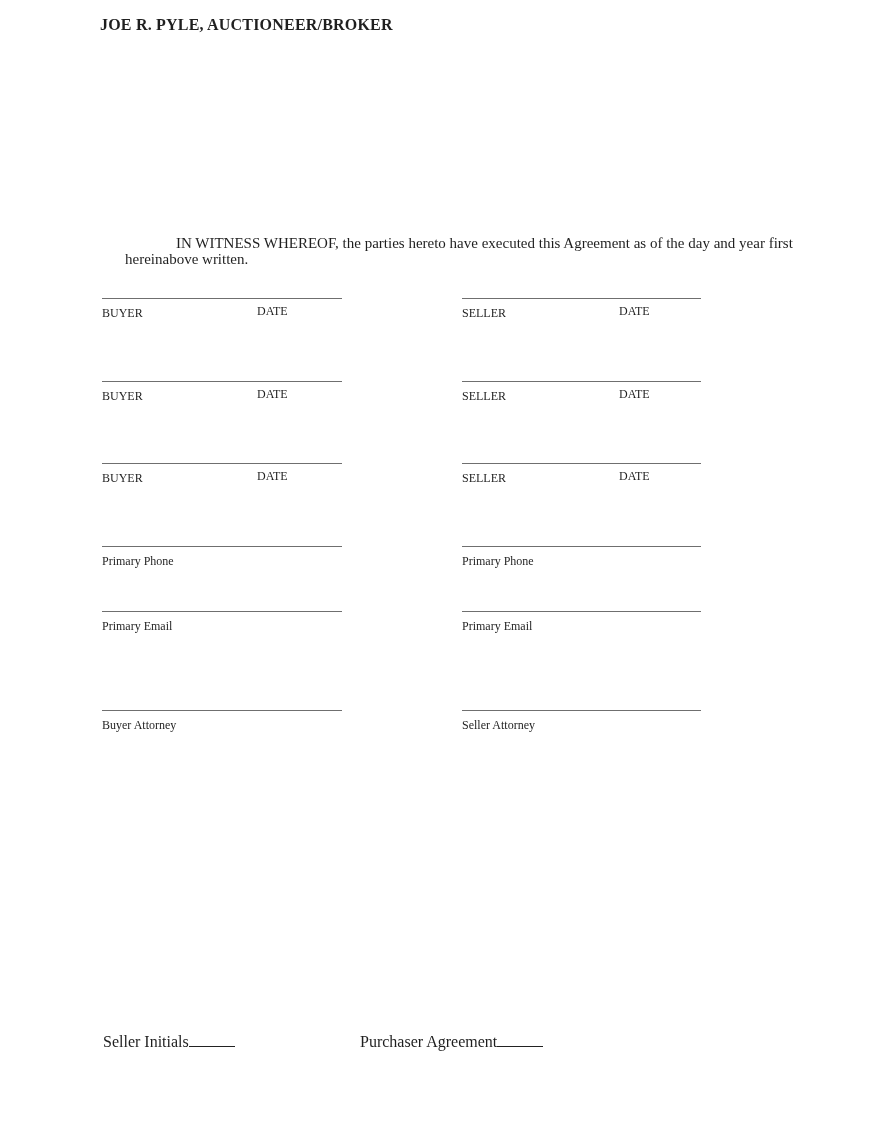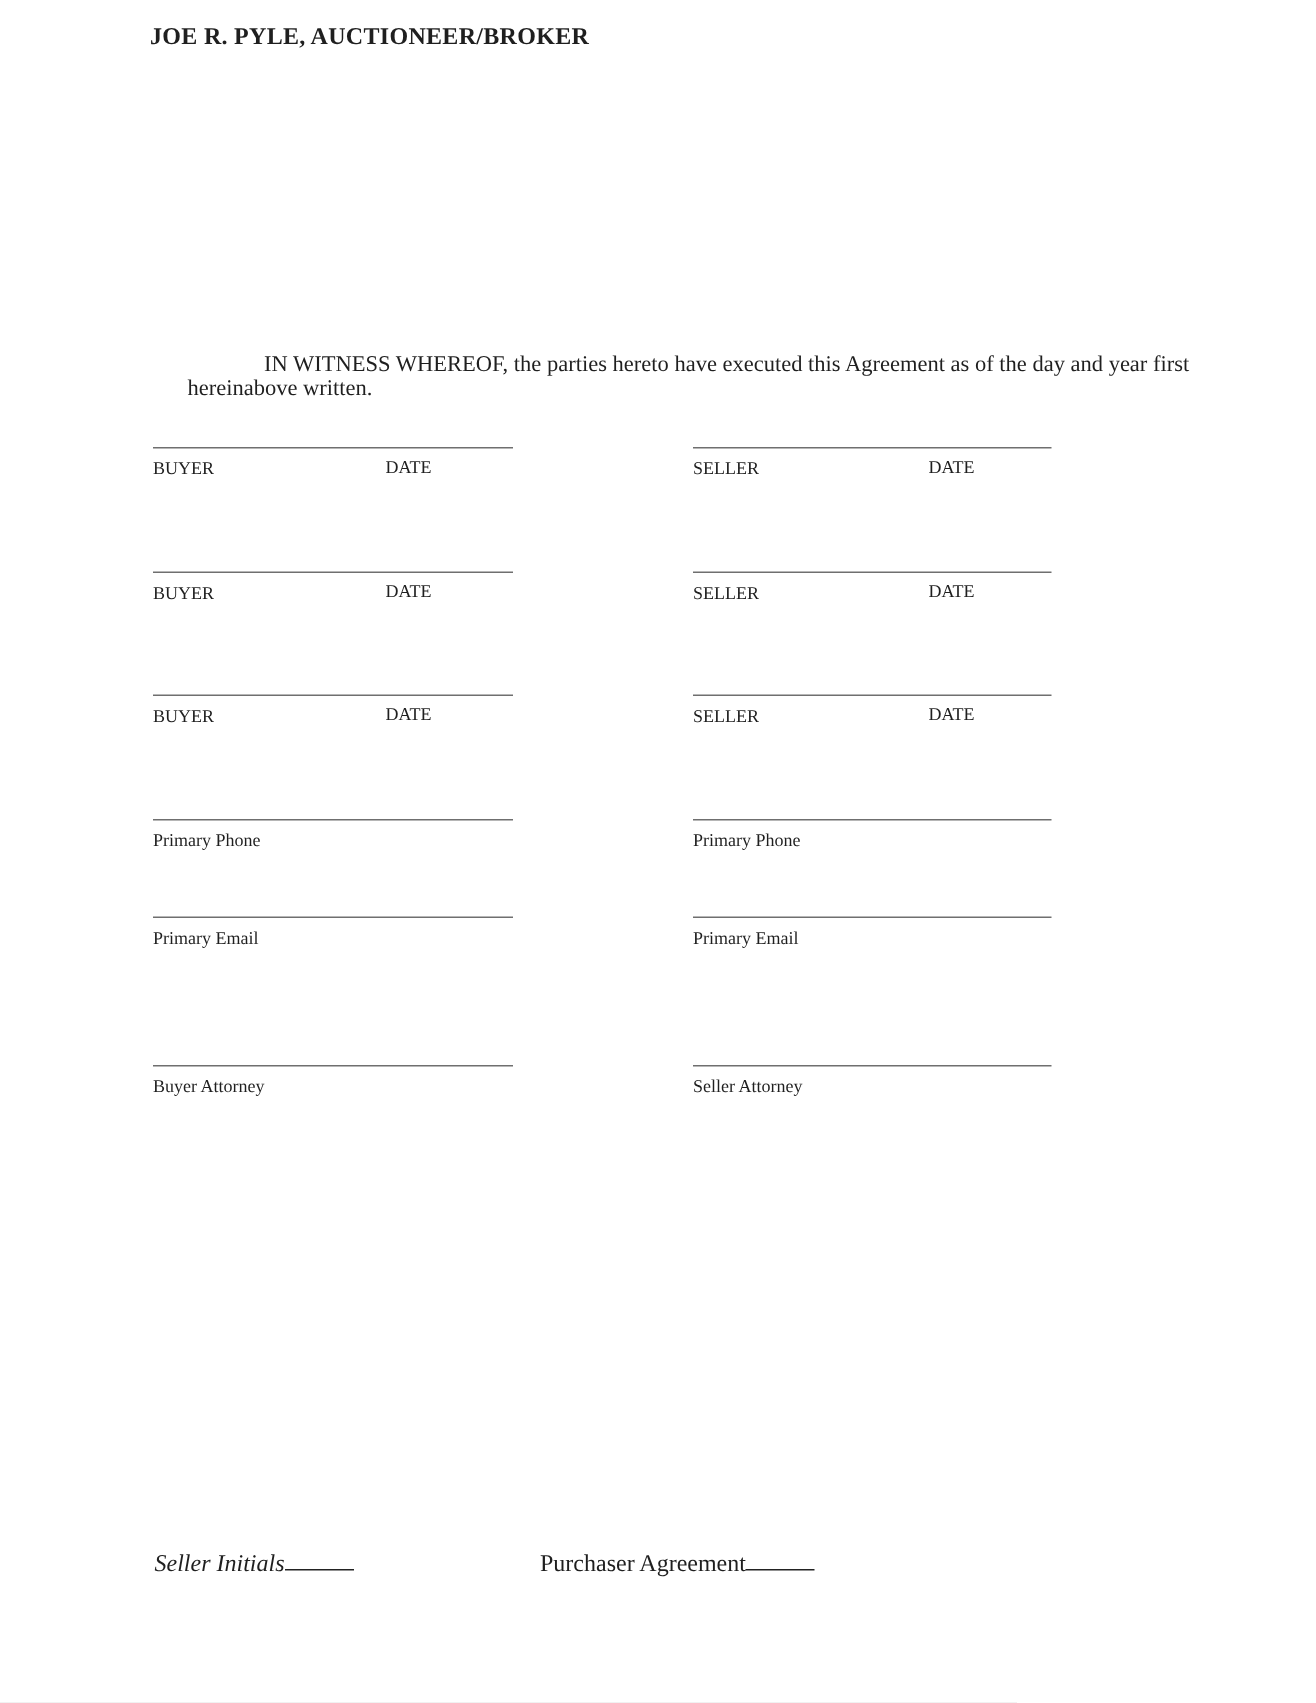--- a/index.html
+++ b/index.html
@@ -162,20 +162,20 @@
       <span class="lbl">Buyer Attorney</span>
     </div>
   </div>
   <div class="sig-block right" style="left:462px; top:710px;">
     <div class="sig-line"></div>
     <div class="sig-labels">
       <span class="lbl">Seller Attorney</span>
     </div>
   </div>
 
-  <div class="footer-item" style="left:103px; top:1031px;font-style:italic;">
+  <div class="footer-item" style="left:103px; top:1031px;">
     <span>Seller Initials</span><span class="blank"></span>
   </div>
   <div class="footer-item" style="left:360px; top:1031px;">
     <span>Purchaser Agreement</span><span class="blank"></span>
   </div>
 
 </div>
 
 </body></html>

